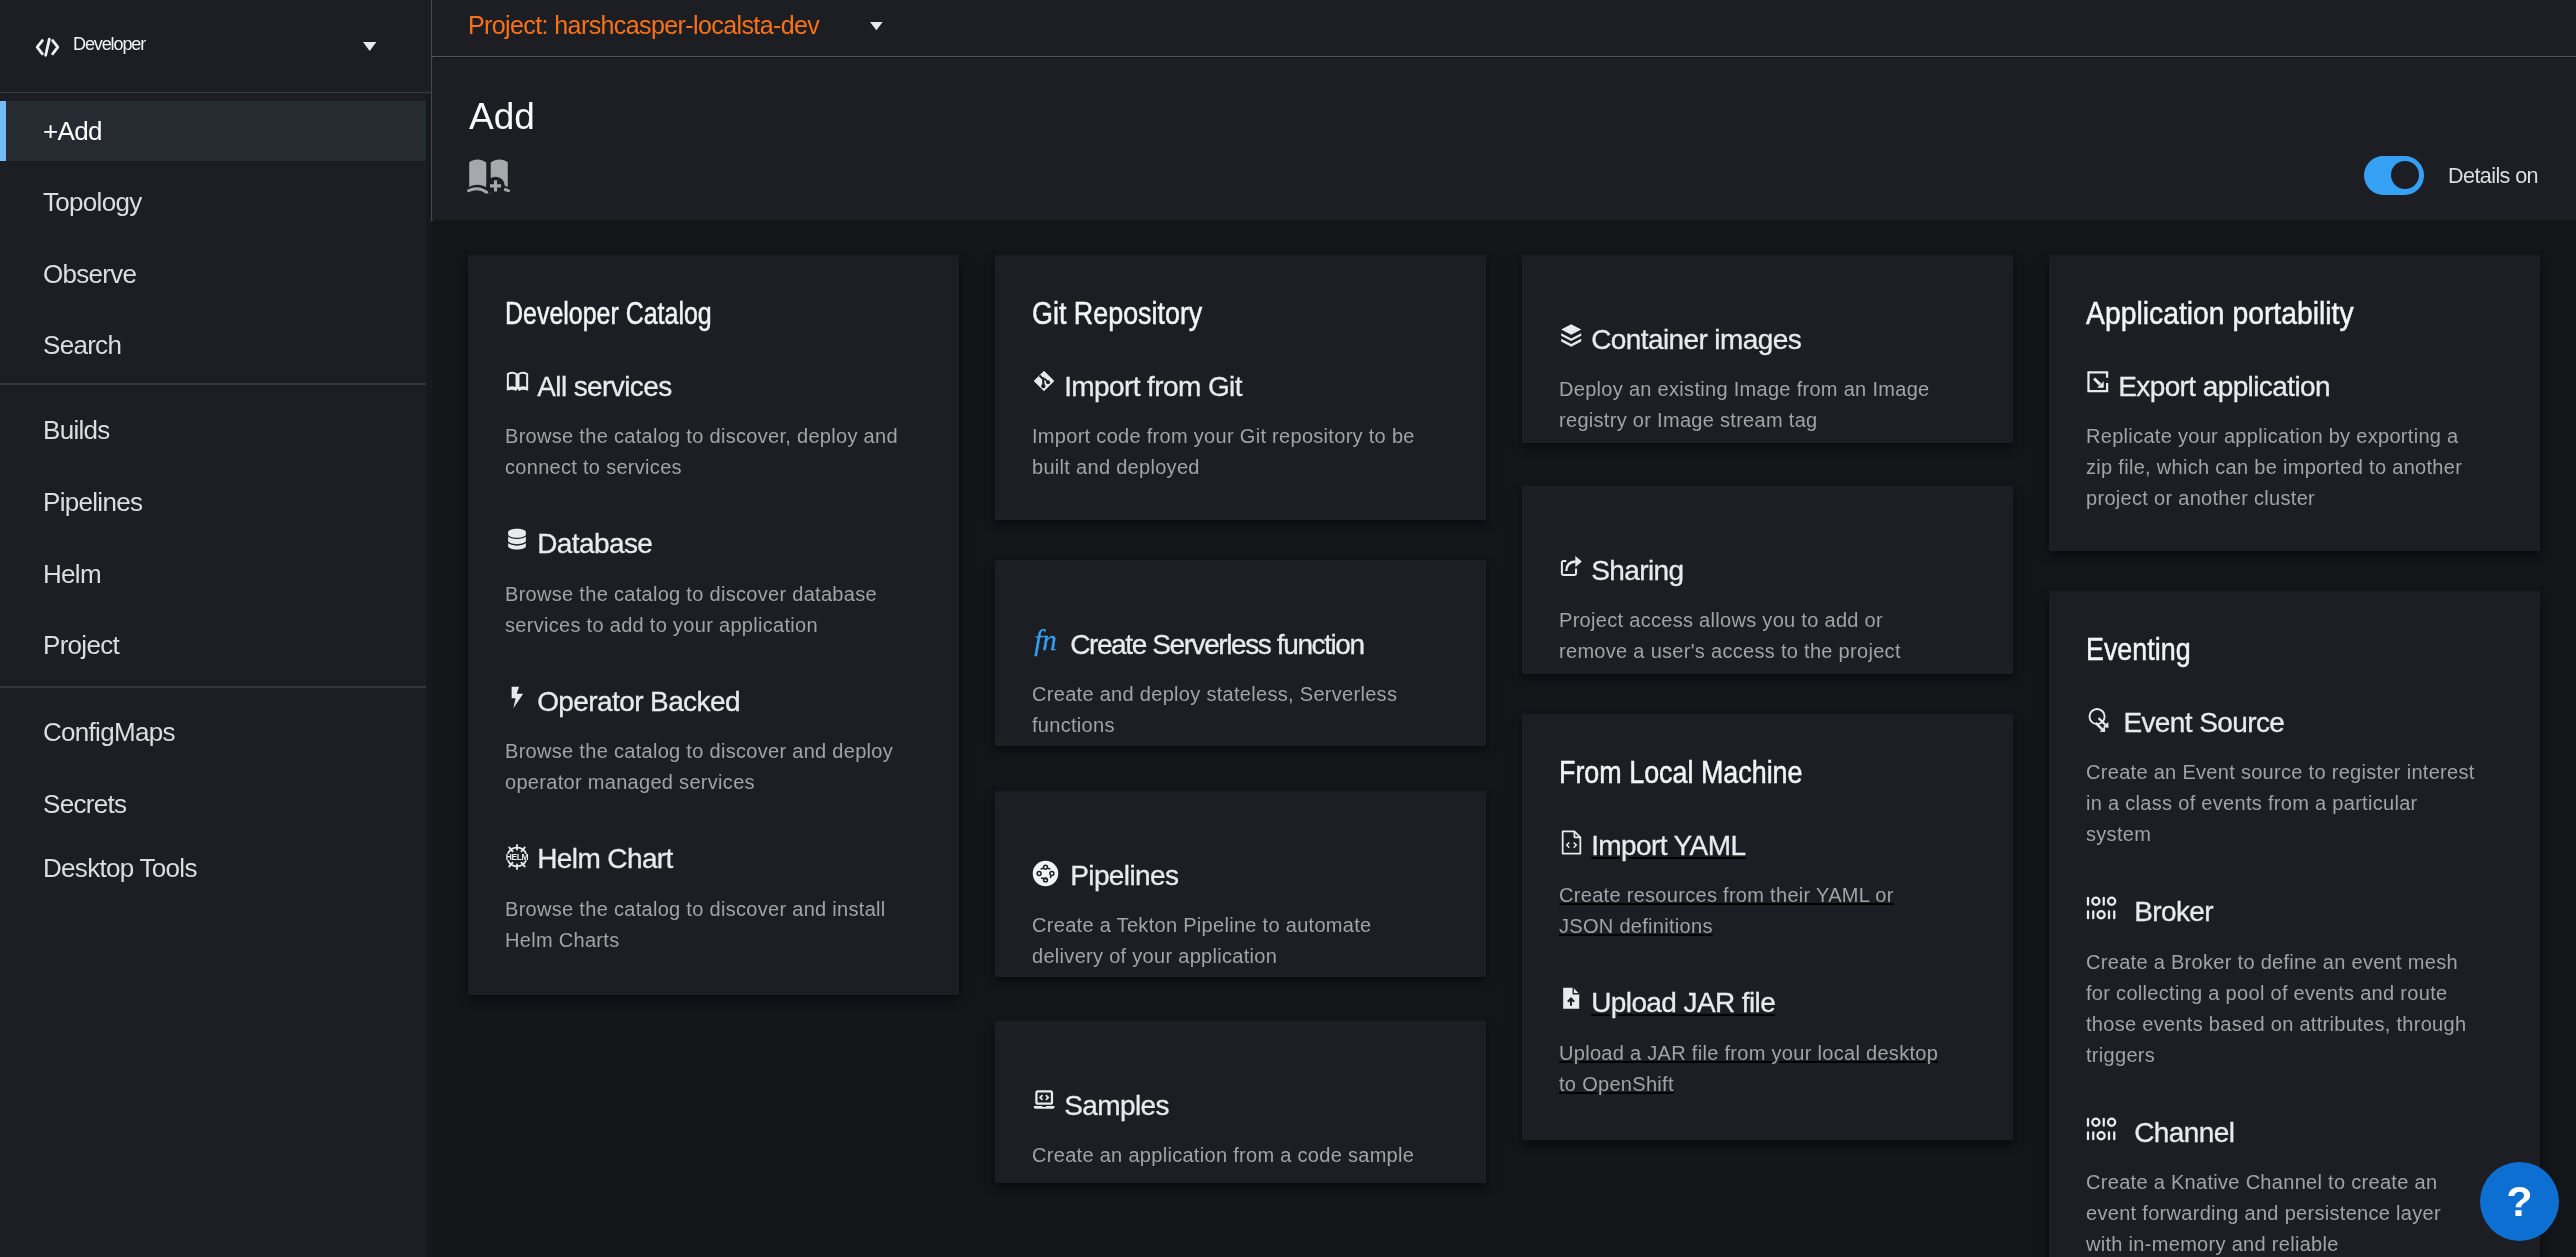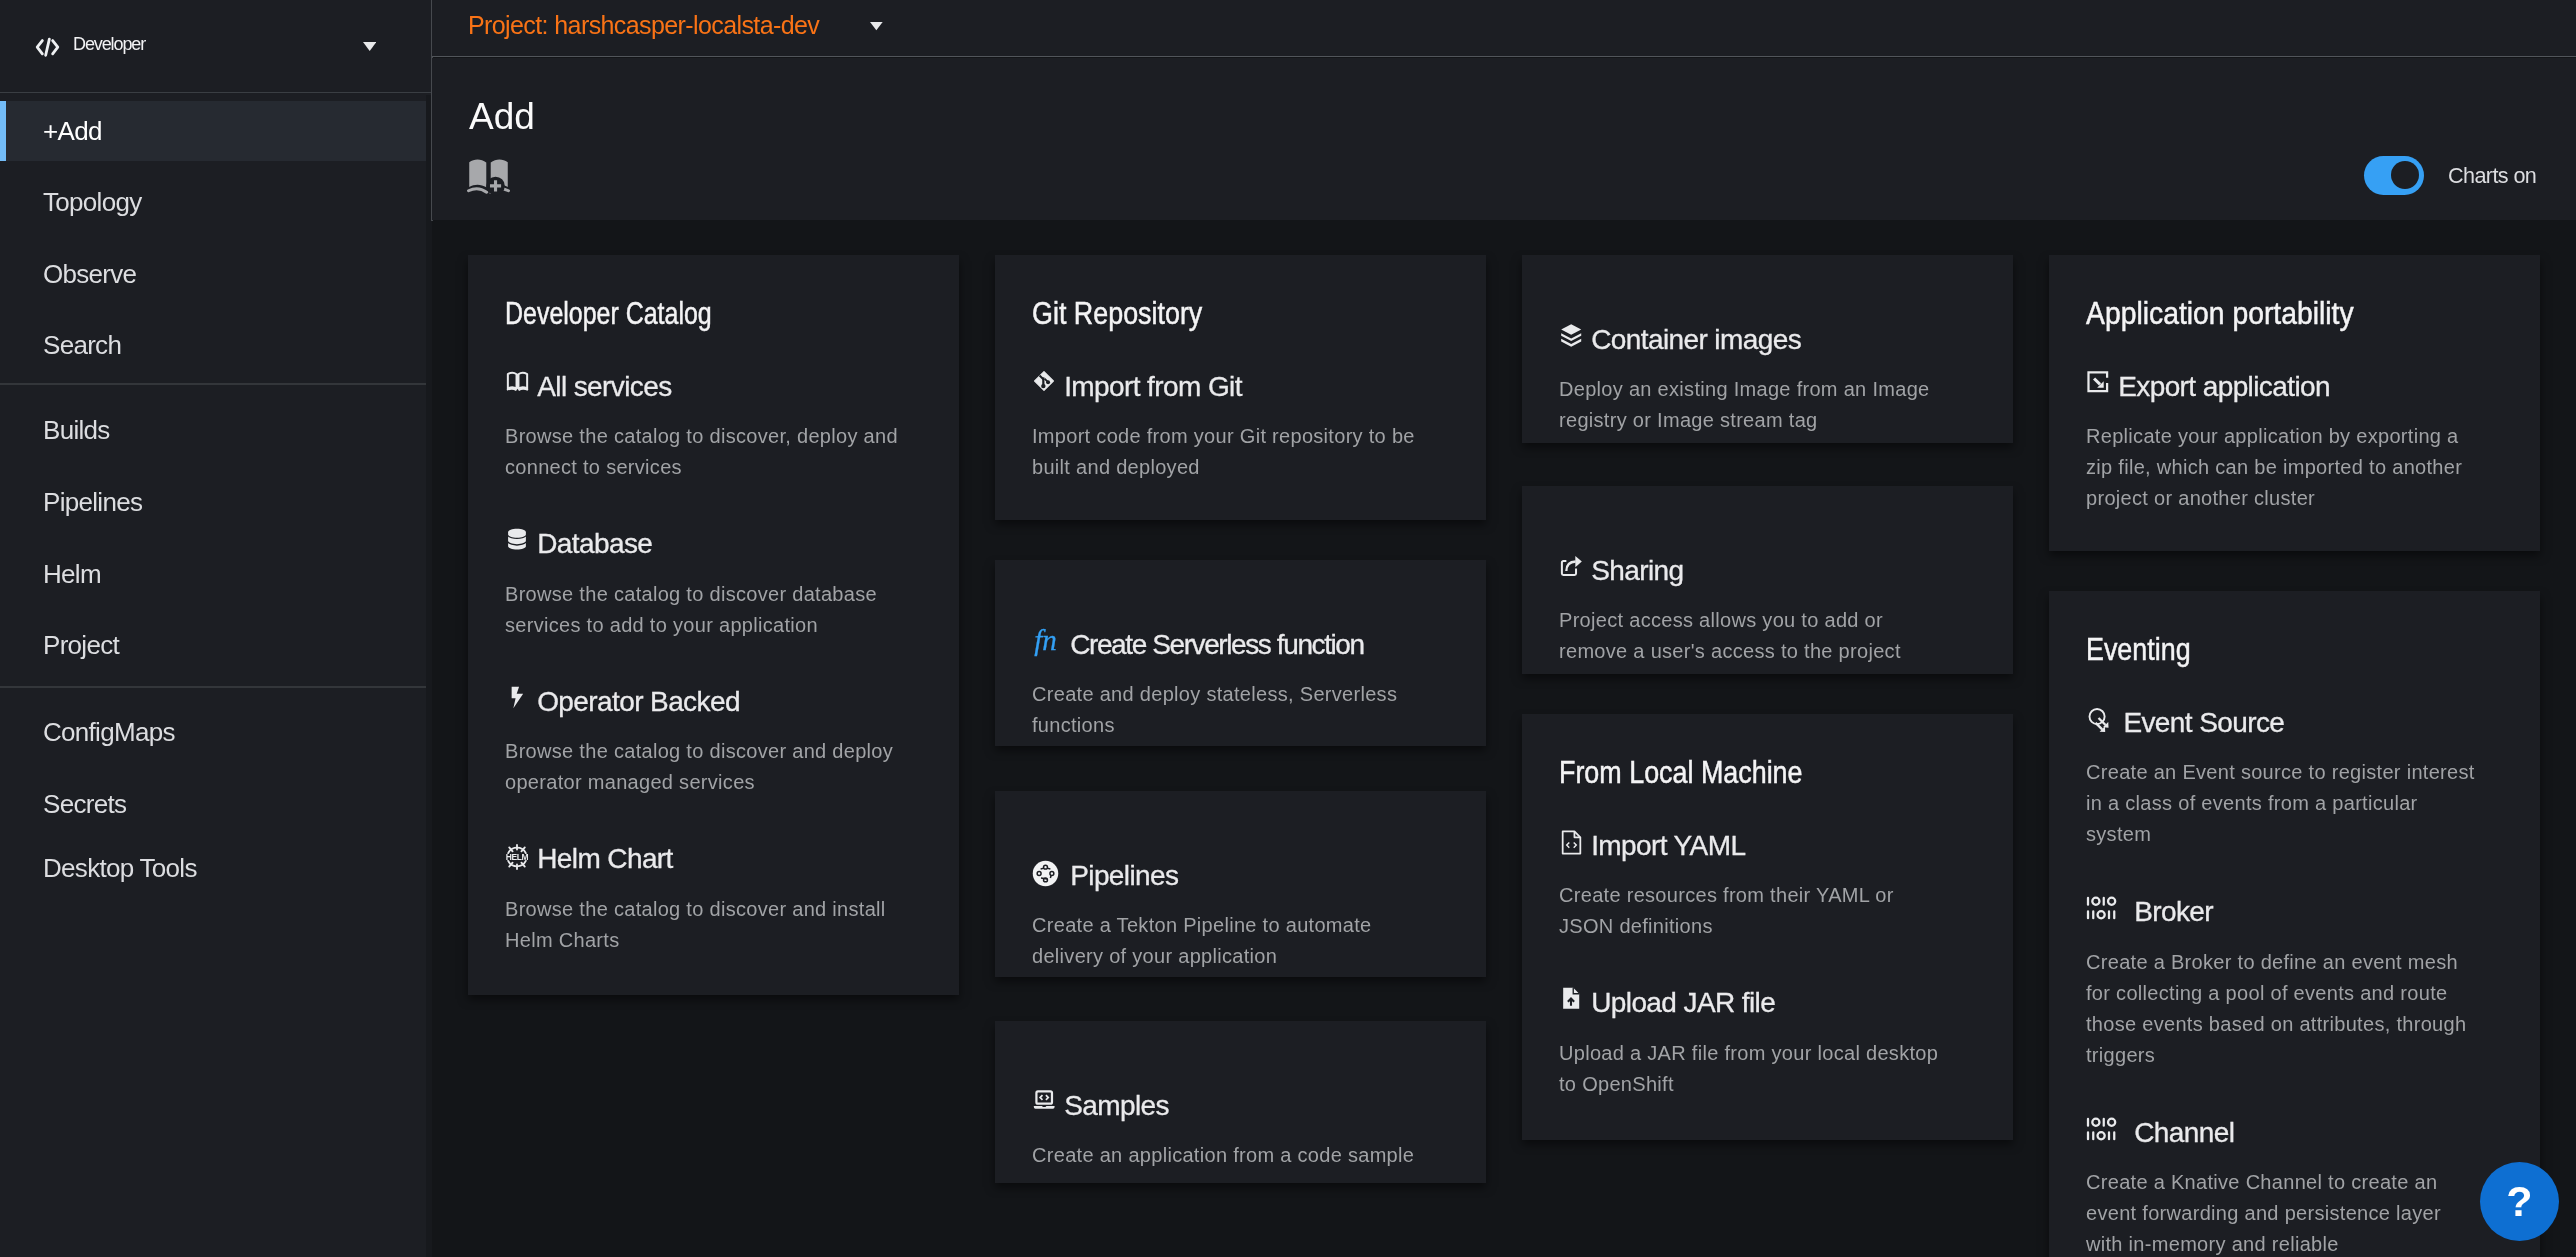--- a/index.html
+++ b/index.html
@@ -72,21 +72,21 @@
   <svg class="abs" style="left:35px;top:99px" width="43" height="40" viewBox="0 0 58 54">
     <path d="M3 7 C10 2 19 2 26 7.5 V41 C19 36.5 10 36.5 3 40.5 Z" fill="#a7a8ab"></path>
     <path d="M55 7 C48 2 39 2 32 7.5 V41 C39 36.5 48 36.5 55 40.5 Z" fill="#a7a8ab"></path>
     <path d="M2 45.5 C10 41.5 19 42 26.5 47.5 M56 45.5 C48 41.5 39 42 31.5 47.5" fill="none" stroke="#a7a8ab" stroke-width="4" stroke-linecap="round"></path>
     <circle cx="38.5" cy="39" r="12.5" fill="#1c1e23"></circle>
     <path d="M38.5 31.5 v15 M31 39 h15" stroke="#a7a8ab" stroke-width="4.2" fill="none"></path>
   </svg>
   <div class="abs" style="left:1932px;top:98px;width:60px;height:39px;border-radius:19.4px;background:#36a0f4;">
     <div class="abs" style="right:5.2px;top:5.2px;width:28px;height:28px;border-radius:14px;background:#1c1e23;"></div>
   </div>
-  <div class="abs" style="left:2016px;top:105px;font-size:21.6px;letter-spacing:-0.6px;color:#dcdde0;">Charts on</div>
+  <div class="abs" style="left:2016px;top:105px;font-size:21.6px;letter-spacing:-0.6px;color:#dcdde0;">Details on</div>
 </div>
 
 <div class="card" style="left:468px;top:255px;height:740px;">
   <div class="cardin">
     <div class="ctitle"><span class="tx" style="transform:scaleX(0.78);">Developer Catalog</span></div>
     <div class="item">
       <div class="ihead"><span class="ic">
         <svg width="23" height="21.6" viewBox="0 0 31 29">
               <path d="M2.5 4 C6.5 1.8 11 1.8 14.2 4.3 V23.7 C11 21.4 6.5 21.4 2.5 23.4 Z M28.5 4 C24.5 1.8 20 1.8 16.8 4.3 V23.7 C20 21.4 24.5 21.4 28.5 23.4 Z" fill="none" stroke="#e9eaec" stroke-width="2.7" stroke-linejoin="round"></path>
               <path d="M1.3 25.4 C5.8 23.2 11 23.5 14.2 26 M29.7 25.4 C25.2 23.2 20 23.5 16.8 26" fill="none" stroke="#e9eaec" stroke-width="2.7"></path>
@@ -219,21 +219,21 @@
               <path d="M21.5 18 v7 a2 2 0 0 1 -2 2 h-15 a2 2 0 0 1 -2 -2 v-15 a2 2 0 0 1 2-2 h4" fill="none" stroke="#e9eaec" stroke-width="2.7"></path>
               <path d="M8.5 21.5 C8.5 13 12.5 9.2 21 8.8" fill="none" stroke="#e9eaec" stroke-width="3.2"></path>
               <path d="M20.5 1.2 L29.3 8.8 L20.5 16.4 Z" fill="#e9eaec"></path>
             </svg>
       </span>Sharing</div>
       <div class="idesc">Project access allows you to add or<br>remove a user's access to the project</div>
     </div>
   </div>
 </div>
 
-<div class="card" style="left:1522px;top:714px;height:426px;">
+<div class="card" style="left:1522px;top:714px;height:426px;text-decoration:underline;">
   <div class="cardin">
     <div class="ctitle"><span class="tx">From Local Machine</span></div>
     <div class="item">
       <div class="ihead"><span class="ic">
         <svg width="21" height="25" viewBox="0 0 28 34">
               <path d="M2 2 h16 l8 8 v22 H2 Z" fill="none" stroke="#e9eaec" stroke-width="2.4" stroke-linejoin="round"></path>
               <path d="M18 2 v8 h8" fill="none" stroke="#e9eaec" stroke-width="2.4" stroke-linejoin="round"></path>
               <path d="M11 17 l-3.5 3.5 3.5 3.5 M17 17 l3.5 3.5 -3.5 3.5" fill="none" stroke="#e9eaec" stroke-width="2"></path>
             </svg>
       </span>Import YAML</div>

